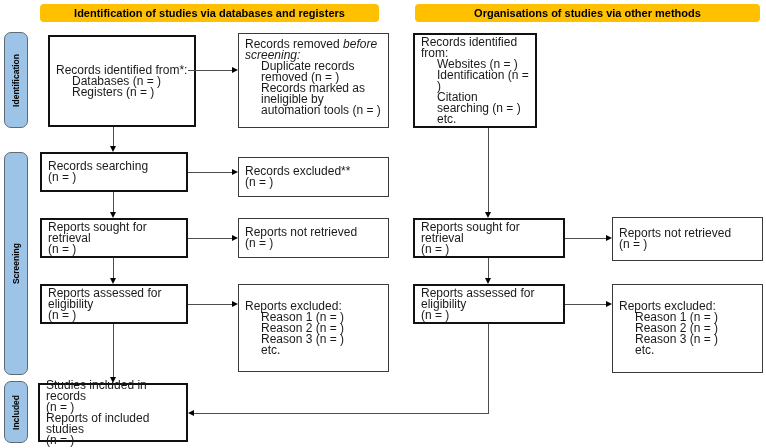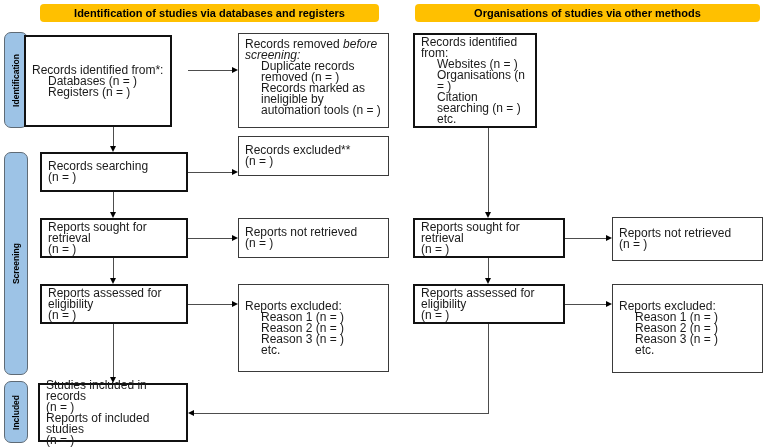--- a/index.html
+++ b/index.html
@@ -47,21 +47,21 @@
   <div class="pill" style="left:4px;top:32px;width:24px;height:96px;">
     <span>Identification</span>
   </div>
   <div class="pill" style="left:4px;top:152px;width:24px;height:223px;">
     <span>Screening</span>
   </div>
   <div class="pill" style="left:4px;top:381px;width:24px;height:62px;">
     <span>Included</span>
   </div>
 
-  <div class="box" style="left:24px;top:35px;width:148px;height:92px;">
+  <div class="box" style="left:48px;top:35px;width:148px;height:92px;">
     <div>Records identified from*:</div>
     <div class="indent">Databases (n = )</div>
     <div class="indent">Registers (n = )</div>
   </div>
 
   <div class="box" style="left:40px;top:152px;width:148px;height:40px;">
     <div>Records searching</div>
     <div>(n = )</div>
   </div>
 
@@ -81,42 +81,42 @@
     <div>Reports of included studies</div>
     <div>(n = )</div>
   </div>
 
   <div class="box thin top" style="left:238px;top:33px;width:151px;height:95px;">
     <div><span>Records removed </span><span class="it">before screening:</span></div>
     <div class="indent">Duplicate records removed (n = )</div>
     <div class="indent">Records marked as ineligible by automation tools (n = )</div>
   </div>
 
-  <div class="box thin" style="left:238px;top:136px;width:151px;height:40px;">
+  <div class="box thin" style="left:238px;top:157px;width:151px;height:40px;">
     <div>Records excluded**</div>
     <div>(n = )</div>
   </div>
 
   <div class="box thin" style="left:238px;top:218px;width:151px;height:40px;">
     <div>Reports not retrieved</div>
     <div>(n = )</div>
   </div>
 
   <div class="box thin" style="left:238px;top:284px;width:151px;height:88px;">
     <div>Reports excluded:</div>
     <div class="indent">Reason 1 (n = )</div>
     <div class="indent">Reason 2 (n = )</div>
     <div class="indent">Reason 3 (n = )</div>
     <div class="indent">etc.</div>
   </div>
 
   <div class="box" style="left:413px;top:33px;width:124px;height:95px;">
     <div>Records identified from:</div>
     <div class="indent">Websites (n = )</div>
-    <div class="indent">Organisations (n = )</div>
+    <div class="indent">Identification (n = )</div>
     <div class="indent">Citation searching (n = )</div>
     <div class="indent">etc.</div>
   </div>
 
   <div class="box" style="left:413px;top:218px;width:152px;height:40px;">
     <div>Reports sought for retrieval</div>
     <div>(n = )</div>
   </div>
 
   <div class="box" style="left:413px;top:284px;width:152px;height:40px;">

